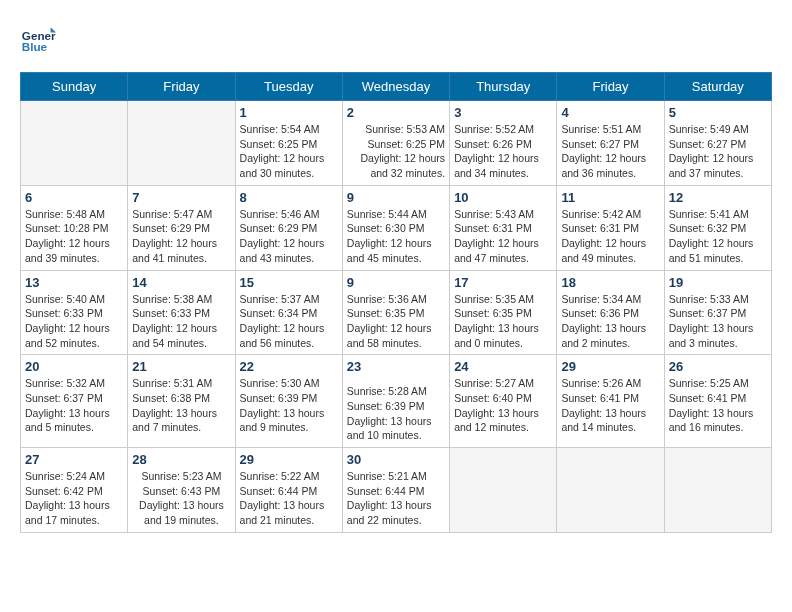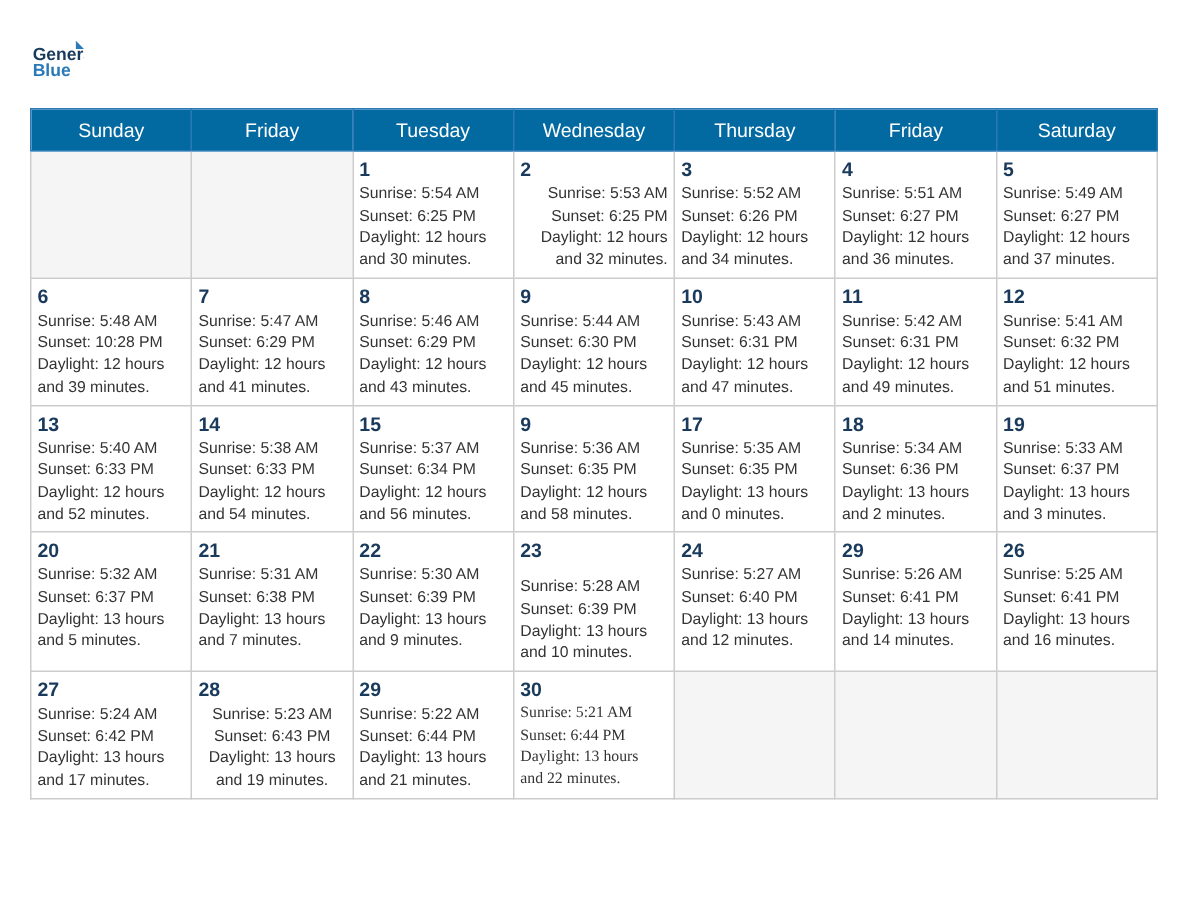--- a/index.html
+++ b/index.html
@@ -318,21 +318,21 @@
         </td>
         <td>
           <span class="day-number">29</span>
           <div class="day-info" style="white-space: pre-line;">Sunrise: 5:22 AM
 Sunset: 6:44 PM
 Daylight: 13 hours
 and 21 minutes.</div>
         </td>
         <td>
           <span class="day-number">30</span>
-          <div class="day-info" style="white-space: pre-line; font-family: Liberation Serif, serif;">Sunrise: 5:21 AM
+          <div class="day-info" style="white-space: pre-line;">Sunrise: 5:21 AM
 Sunset: 6:44 PM
 Daylight: 13 hours
 and 22 minutes.</div>
         </td>
         <td class="empty-cell"></td>
         <td class="empty-cell"></td>
         <td class="empty-cell"></td>
       </tr>
     </tbody>
 </table>

